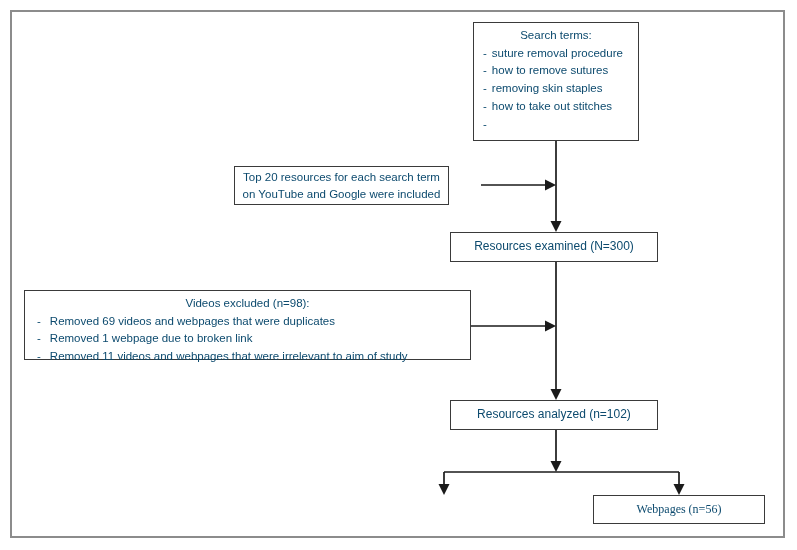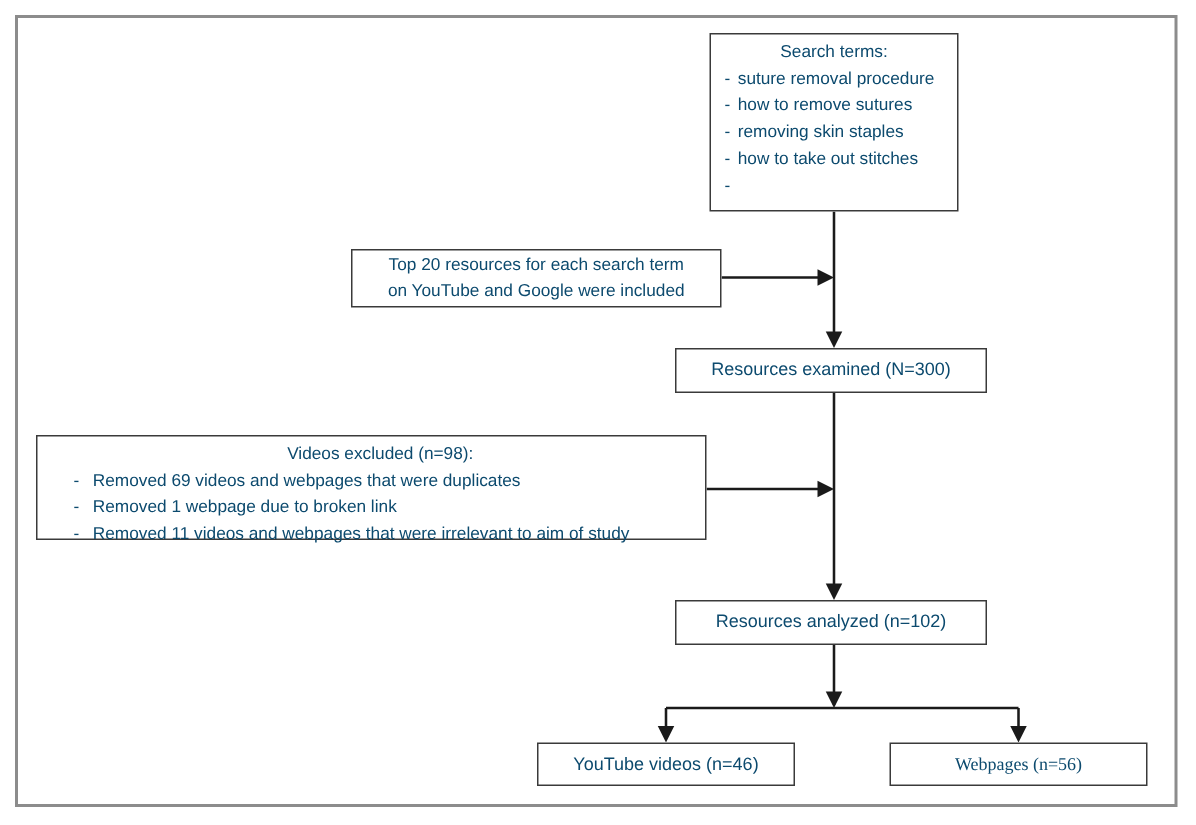--- a/index.html
+++ b/index.html
@@ -87,21 +87,21 @@
   #node-search-terms .bullet-list {
     padding-left: 9px;
   }
   #node-search-terms .node-title {
     margin-bottom: 1px;
   }
   
   #node-top20 {
     left: 234px;
     top: 166px;
-    width: 247px;
+    width: 215px;
     height: 39px;
     justify-content: center;
     padding: 0 6px;
   }
   #node-top20 .node-center {
     font-size: 11.5px;
     line-height: 1.45;
   }
   
   #node-examined {
@@ -109,21 +109,21 @@
     top: 232px;
     width: 208px;
     height: 30px;
   }
   
   #node-excluded {
     left: 24px;
     top: 290px;
     width: 447px;
     height: 70px;
-    padding: 5px 0 4px 12px;
+    padding: 5px 0 4px 0;
     justify-content: flex-start;
   }
   #node-excluded .node-title {
     margin-bottom: 1px;
   }
   #node-excluded .bullet-list {
     padding-left: 12px;
   }
   #node-excluded .bullet-item {
     gap: 9px;
@@ -240,21 +240,18 @@
         <span class="bullet-dash">-</span>
         <span>Removed 11 videos and webpages that were irrelevant to aim of study</span>
       </li>
     </ul>
   </div>
 
   <div class="node" id="node-analyzed">
     <div class="node-center">Resources analyzed (n=102)</div>
   </div>
 
-  <div class="node" id="node-youtube">
-    <div class="node-center">YouTube videos (n=46)</div>
-  </div>
 
   <div class="node" id="node-webpages">
     <div class="node-center">Webpages (n=56)</div>
   </div>
 
 </div>
 
 </body></html>

